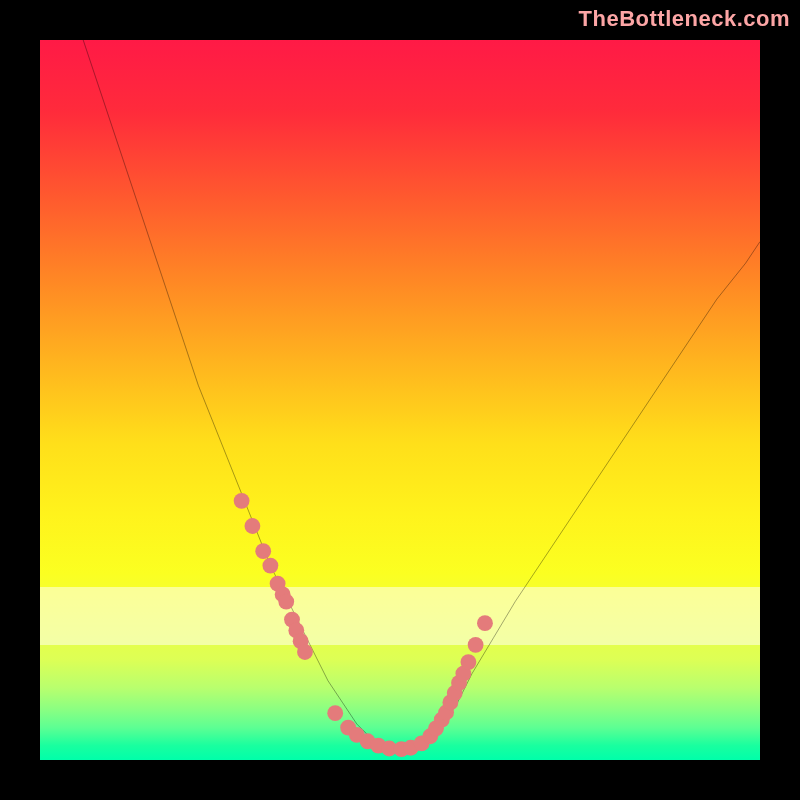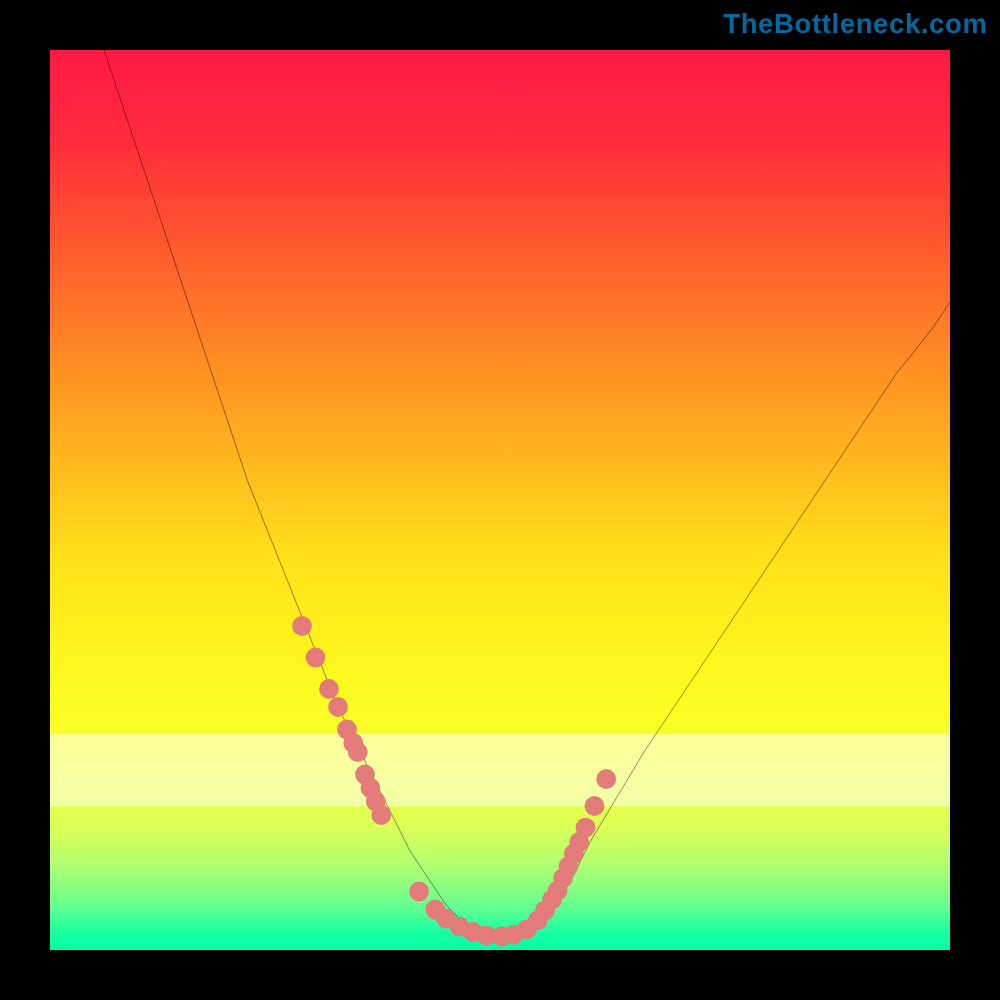--- a/index.html
+++ b/index.html
@@ -59,21 +59,21 @@
     position: absolute;
     inset: 0;
     width: 100%;
     height: 100%;
     pointer-events: none;
   }
   .watermark {
     position: absolute;
     top: 6px;
     right: 10px;
-    color: #0369a1;
+    color: #fca5a5;
     font-size: 22px;
     font-weight: 600;
     letter-spacing: 0.5px;
     user-select: none;
   }
 </style>
 </head>
 <body>
 
 <div class="outer">

